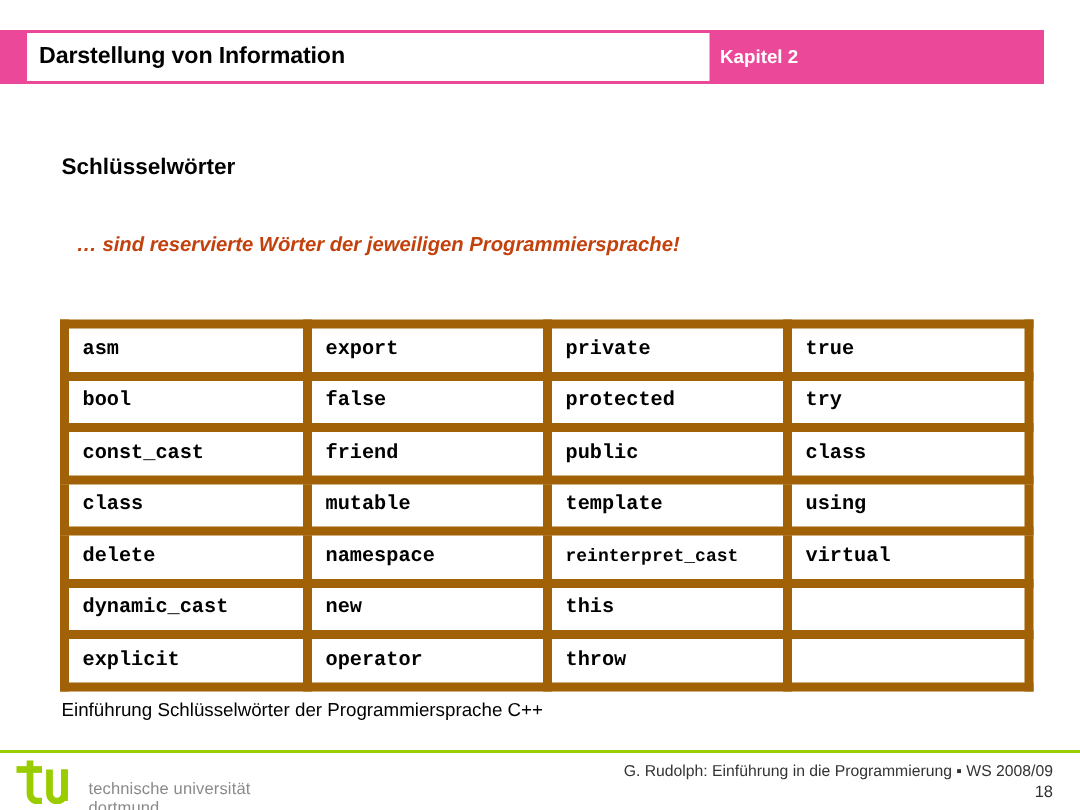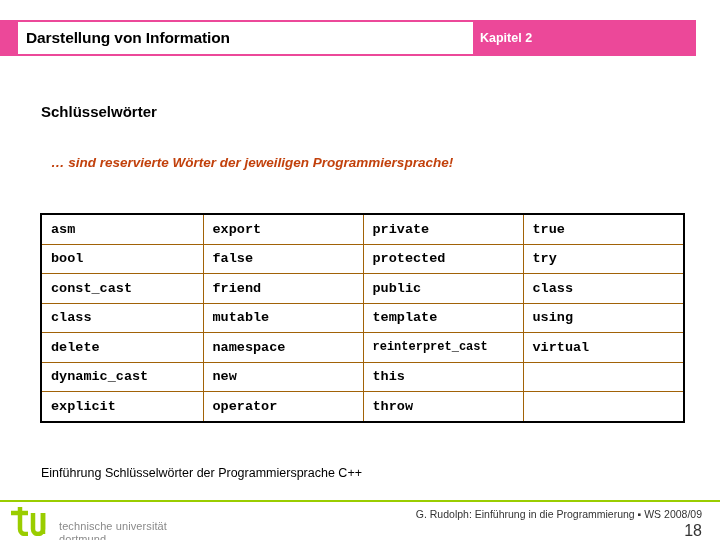--- a/index.html
+++ b/index.html
@@ -82,21 +82,21 @@
   .kw-table {
     position: absolute;
     left: 40px;
     top: 213px;
     width: 643px;
     border-collapse: collapse;
     border: 2px solid #000000;
     table-layout: fixed;
   }
   .kw-table td {
-    border: 1px solid #a16207;
+    border: 6px solid #a16207;
     height: 28.5px;
     padding: 0 0 0 9px;
     font-family: "Liberation Mono", "DejaVu Sans Mono", monospace;
     font-size: 13.5px;
     font-weight: bold;
     color: #000000;
     vertical-align: middle;
     white-space: nowrap;
     overflow: hidden;
   }
@@ -155,21 +155,21 @@
     text-align: center;
     font-size: 10.5px;
     color: #333333;
     white-space: nowrap;
   }
   .footer-page {
     position: absolute;
     right: 18px;
     top: 522px;
     text-align: right;
-    font-size: 16px;
+    font-size: 11px;
     color: #333333;
     white-space: nowrap;
   }
 </style>
 </head>
 <body>
 
 <div class="header">
   <div class="header-title-box">
     <span class="header-title">Darstellung von Information</span>

